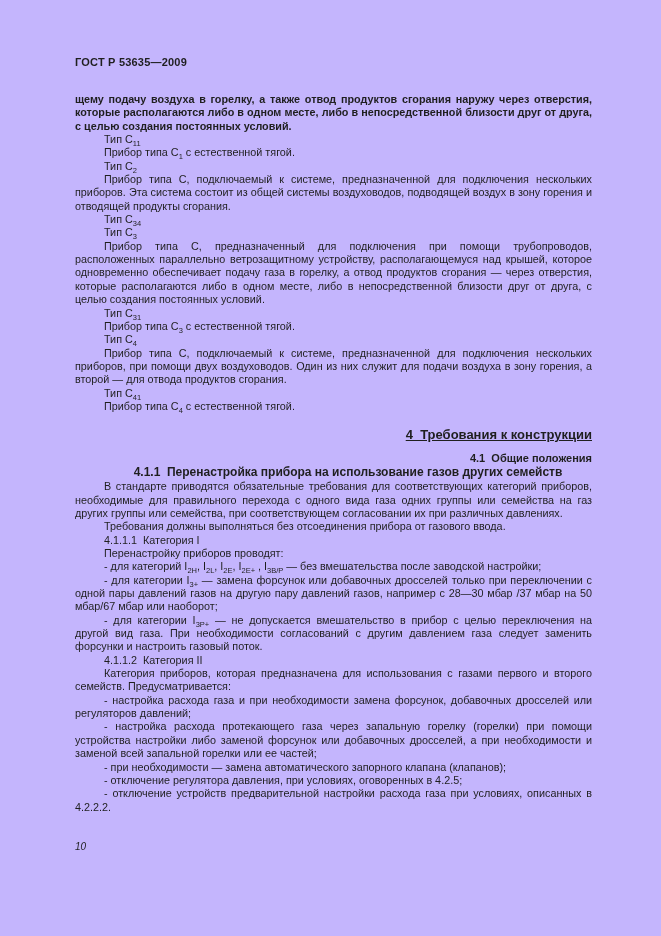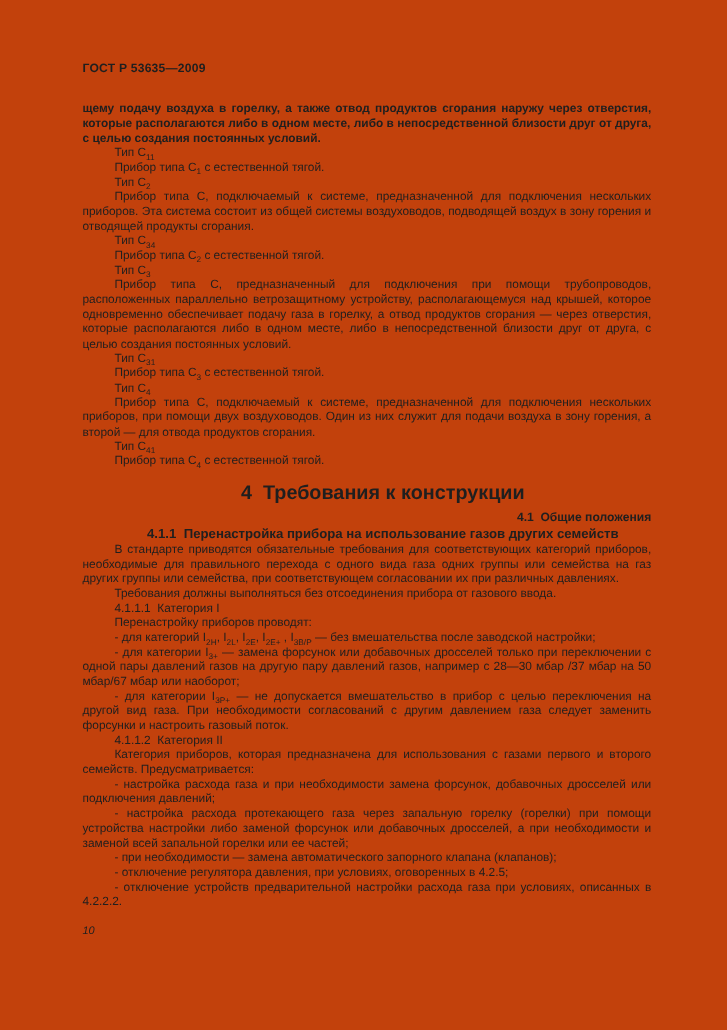--- a/index.html
+++ b/index.html
@@ -1,21 +1,21 @@
 <!DOCTYPE html>
 <html><head>
 <meta charset="utf-8">
 <style>
   html, body { margin: 0; padding: 0; }
   body { background: #ffffff; }
   .page {
     position: relative;
     width: 661px;
     height: 936px;
-    background: #c2410c;
+    background: #c4b5fd;
     font-family: "Liberation Sans", sans-serif;
     color: #1f1f1f;
     overflow: hidden;
   }
   .doc-header {
     position: absolute;
     top: 56px;
     left: 75px;
     font-size: 11px;
     font-weight: bold;
@@ -28,26 +28,27 @@
     width: 517px;
     font-size: 10.8px;
     line-height: 13.35px;
     text-align: justify;
   }
   .p    { margin: 0; text-indent: 29px; }
   .p.noindent { text-indent: 0; font-weight: bold; }
   .line { margin: 0; text-indent: 29px; text-align: left; white-space: pre-wrap; }
   .li   { margin: 0; text-indent: 29px; }
   .h1 {
-    font-size: 18px;
+    font-size: 13px;
     font-weight: bold;
     text-indent: 29px;
-    text-align: center;
+    text-align: right;
     margin: 15px 0 10px 0;
     white-space: pre-wrap;
+    text-decoration: underline;
   }
   .h2 {
     font-size: 11px;
     font-weight: bold;
     text-indent: 29px;
     text-align: right;
     margin: 4px 0 1px 0;
     white-space: pre-wrap;
   }
   .h3 {
@@ -74,21 +75,20 @@
 
   <div class="doc-header">ГОСТ Р 53635—2009</div>
 
   <div class="doc-body">
     <p class="p noindent">щему подачу воздуха в горелку, а также отвод продуктов сгорания наружу через отверстия, которые располагаются либо в одном месте, либо в непосредственной близости друг от друга, с целью создания постоянных условий.</p>
     <p class="line">Тип С<sub>11</sub></p>
     <p class="line">Прибор типа С<sub>1</sub> с естественной тягой.</p>
     <p class="line">Тип С<sub>2</sub></p>
     <p class="p">Прибор типа С, подключаемый к системе, предназначенной для подключения нескольких приборов. Эта система состоит из общей системы воздуховодов, подводящей воздух в зону горения и отводящей продукты сгорания.</p>
     <p class="line">Тип С<sub>34</sub></p>
-    <p class="line">Прибор типа С<sub>2</sub> с естественной тягой.</p>
     <p class="line">Тип С<sub>3</sub></p>
     <p class="p">Прибор типа С, предназначенный для подключения при помощи трубопроводов, расположенных параллельно ветрозащитному устройству, располагающемуся над крышей, которое одновременно обеспечивает подачу газа в горелку, а отвод продуктов сгорания — через отверстия, которые располагаются либо в одном месте, либо в непосредственной близости друг от друга, с целью создания постоянных условий.</p>
     <p class="line">Тип С<sub>31</sub></p>
     <p class="line">Прибор типа С<sub>3</sub> с естественной тягой.</p>
     <p class="line">Тип С<sub>4</sub></p>
     <p class="p">Прибор типа С, подключаемый к системе, предназначенной для подключения нескольких приборов, при помощи двух воздуховодов. Один из них служит для подачи воздуха в зону горения, а второй — для отвода продуктов сгорания.</p>
     <p class="line">Тип С<sub>41</sub></p>
     <p class="line">Прибор типа С<sub>4</sub> с естественной тягой.</p>
 
     <p class="h1">4  Требования к конструкции</p>
@@ -97,21 +97,21 @@
 
     <p class="p">В стандарте приводятся обязательные требования для соответствующих категорий приборов, необходимые для правильного перехода с одного вида газа одних группы или семейства на газ других группы или семейства, при соответствующем согласовании их при различных давлениях.</p>
     <p class="p">Требования должны выполняться без отсоединения прибора от газового ввода.</p>
     <p class="line">4.1.1.1  Категория I</p>
     <p class="line">Перенастройку приборов проводят:</p>
     <p class="li">- для категорий I<sub>2H</sub>, I<sub>2L</sub>, I<sub>2E</sub>, I<sub>2E+</sub> , I<sub>3B/P</sub> — без вмешательства после заводской настройки;</p>
     <p class="li">- для категории I<sub>3+</sub> — замена форсунок или добавочных дросселей только при переключении с одной пары давлений газов на другую пару давлений газов, например с 28—30 мбар /37 мбар на 50 мбар/67 мбар или наоборот;</p>
     <p class="li">- для категории I<sub>3P+</sub> — не допускается вмешательство в прибор с целью переключения на другой вид газа. При необходимости согласований с другим давлением газа следует заменить форсунки и настроить газовый поток.</p>
     <p class="line">4.1.1.2  Категория II</p>
     <p class="p">Категория приборов, которая предназначена для использования с газами первого и второго семейств. Предусматривается:</p>
-    <p class="li">- настройка расхода газа и при необходимости замена форсунок, добавочных дросселей или подключения давлений;</p>
+    <p class="li">- настройка расхода газа и при необходимости замена форсунок, добавочных дросселей или регуляторов давлений;</p>
     <p class="li">- настройка расхода протекающего газа через запальную горелку (горелки) при помощи устройства настройки либо заменой форсунок или добавочных дросселей, а при необходимости и заменой всей запальной горелки или ее частей;</p>
     <p class="li">- при необходимости — замена автоматического запорного клапана (клапанов);</p>
     <p class="li">- отключение регулятора давления, при условиях, оговоренных в 4.2.5;</p>
     <p class="li">- отключение устройств предварительной настройки расхода газа при условиях, описанных в 4.2.2.2.</p>
   </div>
 
   <div class="page-number">10</div>
 
 </div>
 

